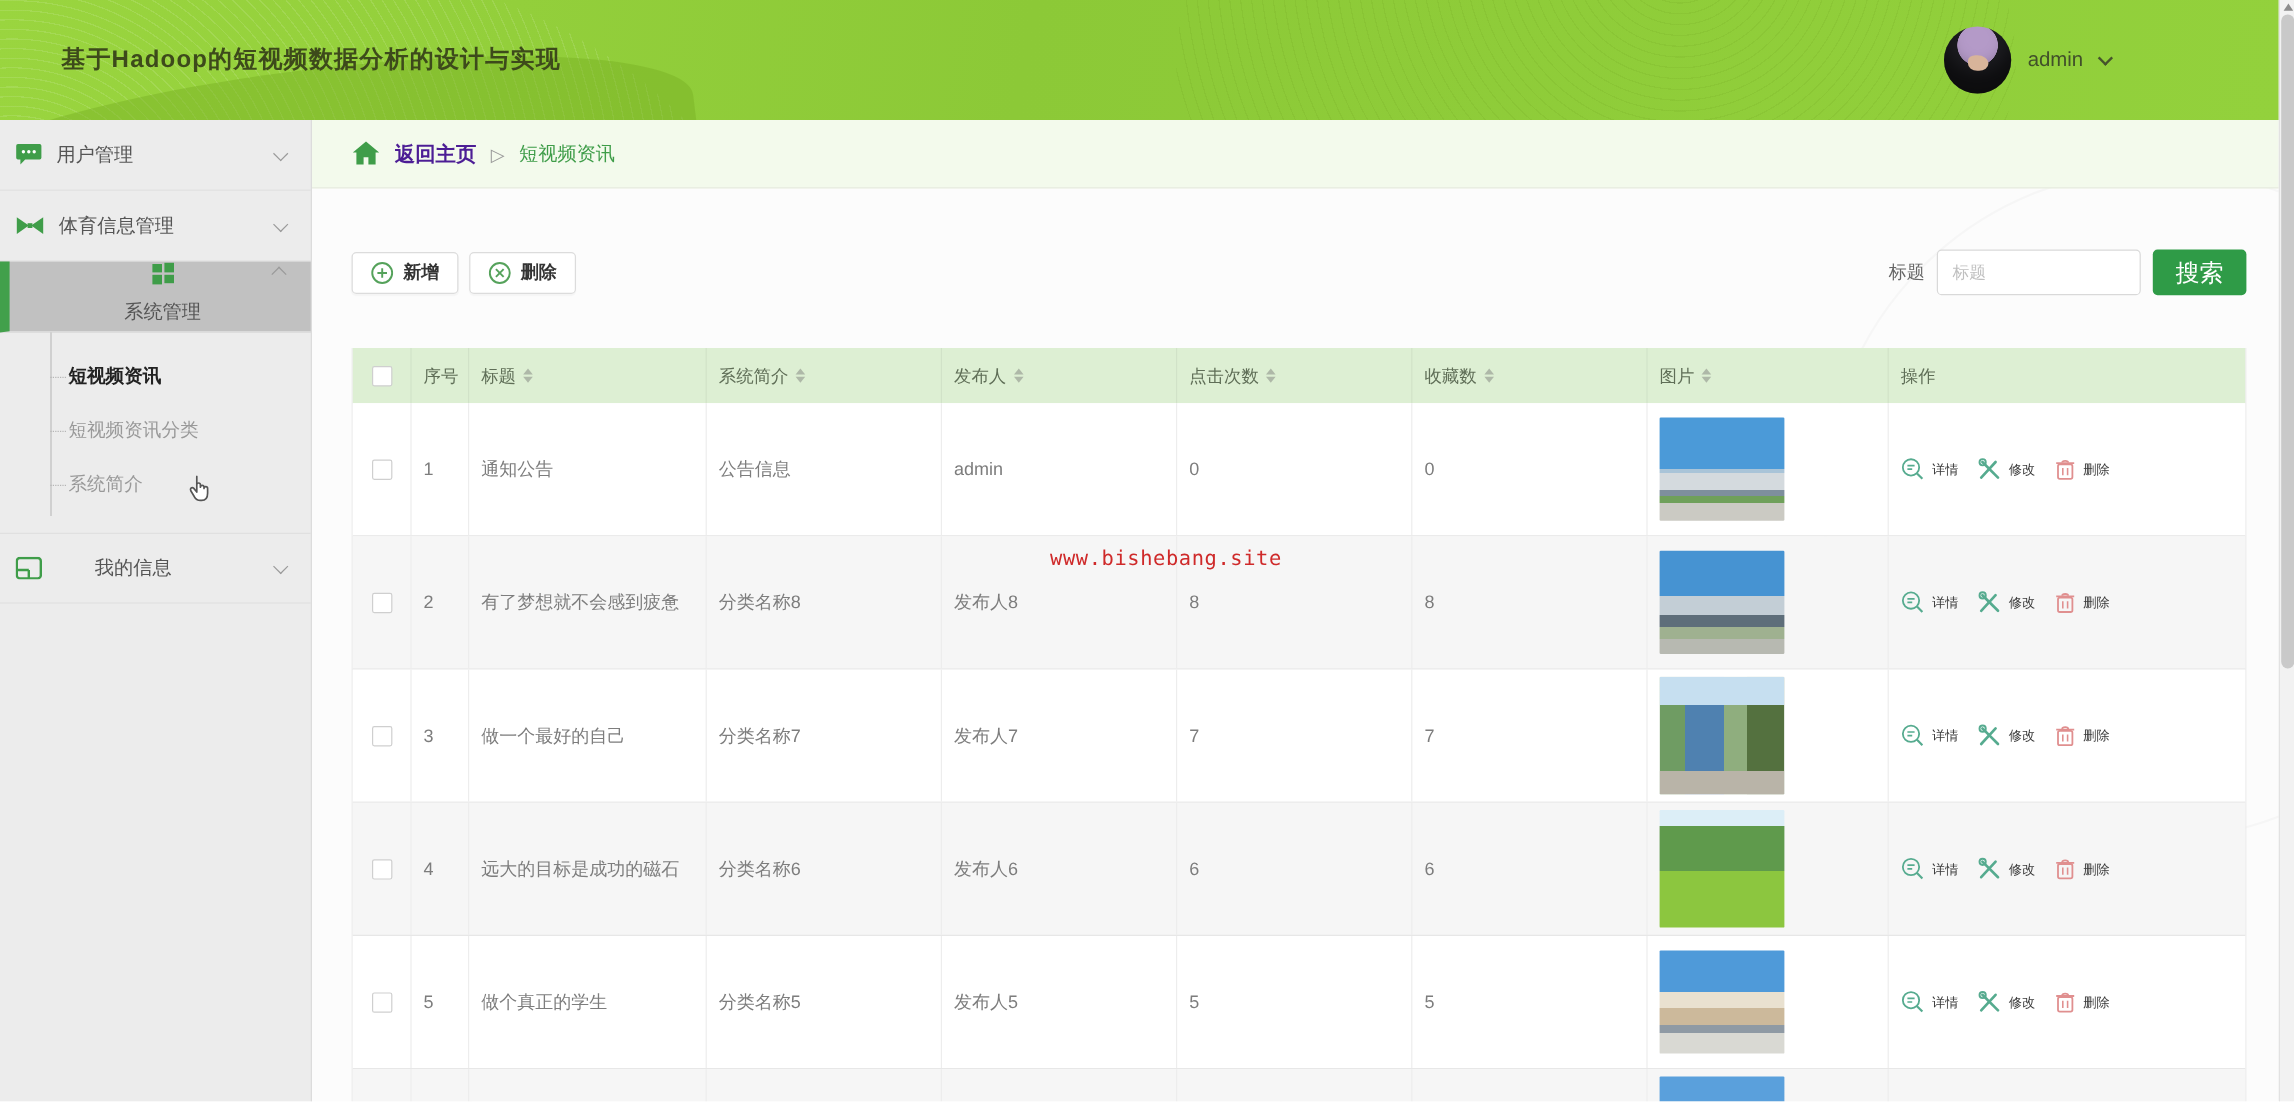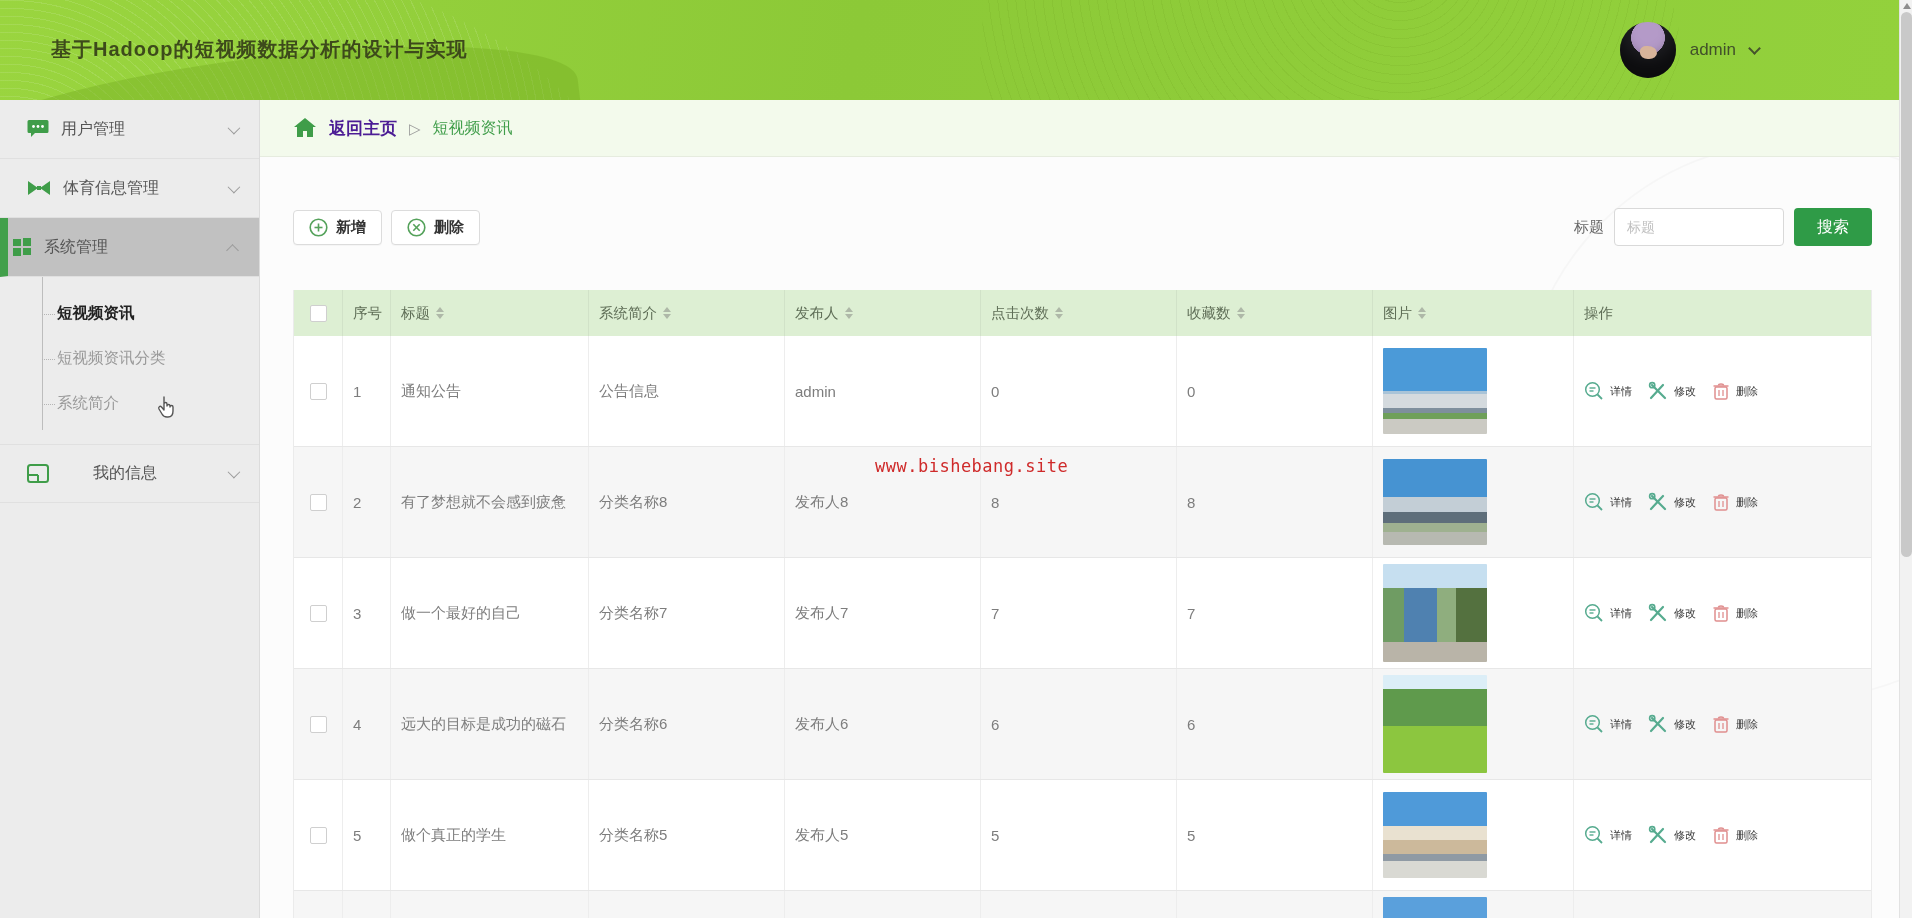--- a/index.html
+++ b/index.html
@@ -30,26 +30,26 @@
     transform:rotate(45deg); margin-top:-4px; }
 
   
   .scrollbar { position:absolute; right:0; top:0; width:13px; height:918px; background:#f2f2f2; border-left:1px solid #e2e2e2; }
   .scrollbar .arrow { position:absolute; top:3px; left:3px; width:0; height:0;
     border-left:4px solid transparent; border-right:4px solid transparent; border-bottom:6px solid #8d8d8d; }
   .scrollbar .thumb { position:absolute; top:12px; left:1px; width:11px; height:545px; background:#c9c9c9; border-radius:6px; }
 
   
   .sidebar { position:absolute; left:0; top:100px; width:260px; height:818px; background:#ececec; border-right:1px solid #dcdcdc; }
-  .side-item { position:relative; height:59px; display:flex; align-items:center; padding-left:27px; gap:12px;
+  .side-item { position:relative; height:59px; display:flex; align-items:center; padding-left:13px; gap:12px;
     border-bottom:1px solid #e0e0e0; cursor:pointer; }
   .side-item .lbl { font-size:16px; color:#555; }
   .side-item .sChev { position:absolute; right:22px; width:9px; height:9px;
     border-right:1.5px solid #9a9a9a; border-bottom:1.5px solid #9a9a9a; transform:rotate(45deg) translateY(-2px); }
-  .side-item.active { background:#c1c1c1; border-left:8px solid #42a04b; padding-left:4px; }
+  .side-item.active { background:#c1c1c1; border-left:8px solid #42a04b; padding-left:4px;flex-direction:column; }
   .side-item.active .sChev { transform:rotate(-135deg); margin-top:6px; }
   .submenu { position:relative; padding:14px 0 18px 0; }
   .submenu::before { content:""; position:absolute; left:42px; top:0; bottom:14px; width:1px; background:#bdbdbd; }
   .sub-item { position:relative; height:45px; display:flex; align-items:center; padding-left:57px; cursor:pointer; }
   .sub-item::before { content:""; position:absolute; left:42px; top:50%; width:13px; height:0; border-top:1px dotted #b5b5b5; }
   .sub-item .lbl { font-size:15.5px; color:#999; }
   .sub-item.current .lbl { color:#222; font-weight:600; }
 
   
   .main { position:absolute; left:260px; top:100px; width:1639px; height:818px; background:#fcfcfc; overflow:hidden; }
@@ -63,21 +63,21 @@
   .toolbar { position:relative; margin:50px 27px 0 33px; height:40px; display:flex; align-items:center; }
   .btn { display:flex; align-items:center; gap:8px; height:35px; padding:0 15px; margin-right:9px;
     background:#fff; border:1px solid #dcdcdc; border-radius:4px; cursor:pointer;
     font-size:15px; font-weight:600; color:#333; box-shadow:0 1px 1px rgba(0,0,0,.03); }
   .search-zone { margin-left:auto; display:flex; align-items:center; gap:10px; }
   .search-label { font-size:15px; color:#666; }
   .search-input { width:170px; height:38px; border:1px solid #d9d9d9; border-radius:4px; padding:0 12px;
     font-size:14px; color:#333; background:#fff; outline:none; }
   .search-input::placeholder { color:#bfbfbf; }
   .search-btn { width:78px; height:38px; background:#2f9b47; color:#fff; border:none; border-radius:4px;
-    font-size:16px; cursor:pointer; }
+    font-size:20px; cursor:pointer; }
 
   
   .table { position:relative; margin:43px 0 0 33px; width:1579px; border-left:1px solid #ebebeb; border-right:1px solid #ebebeb; }
   .t-row { display:grid; grid-template-columns:49px 48px 198px 196px 196px 196px 196px 201px 299px; }
   .t-head { background:#ddefd3; height:46px;text-align:right; }
   .t-head .cell { display:flex; align-items:center; font-size:14.5px; color:#5f6e57;
     border-right:1px solid rgba(0,0,0,.05); padding-left:10px; cursor:pointer; }
   .t-head .cell.noborder { border-right:none; }
   .sorter { display:inline-flex; flex-direction:column; margin-left:6px; gap:2px; }
   .sorter i { width:0; height:0; border-left:4px solid transparent; border-right:4px solid transparent; }

